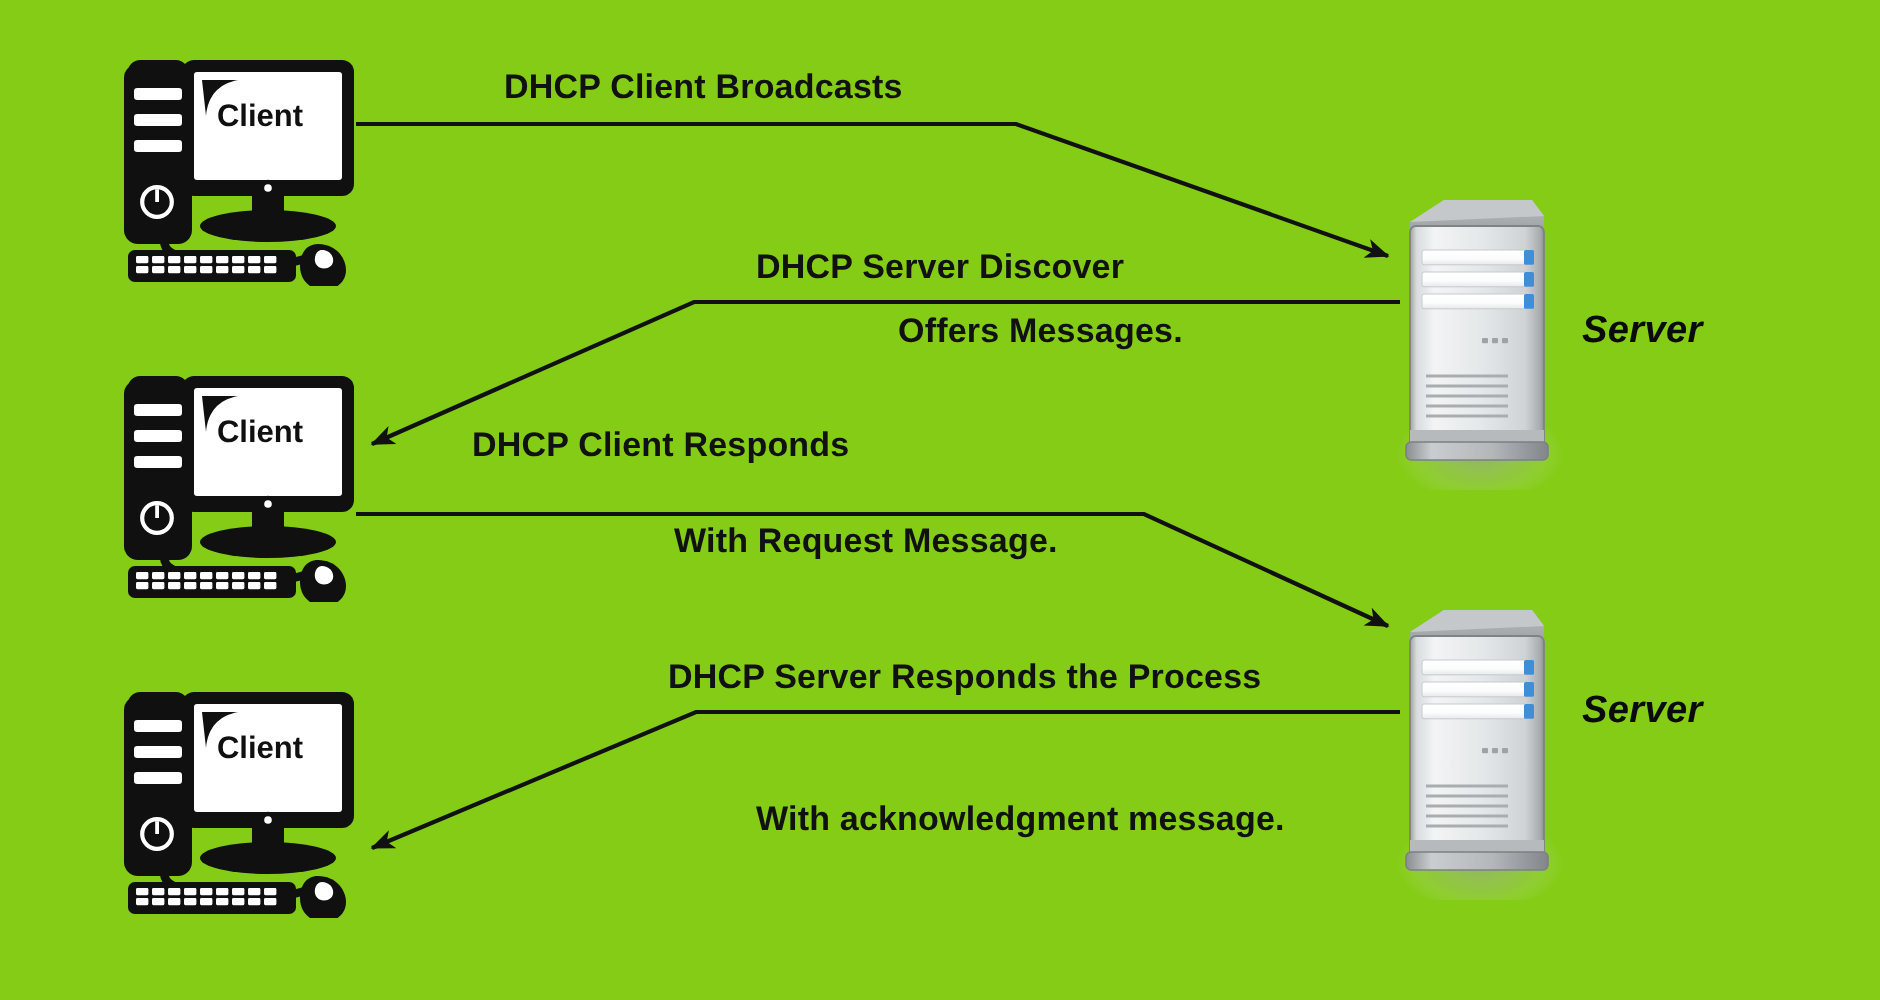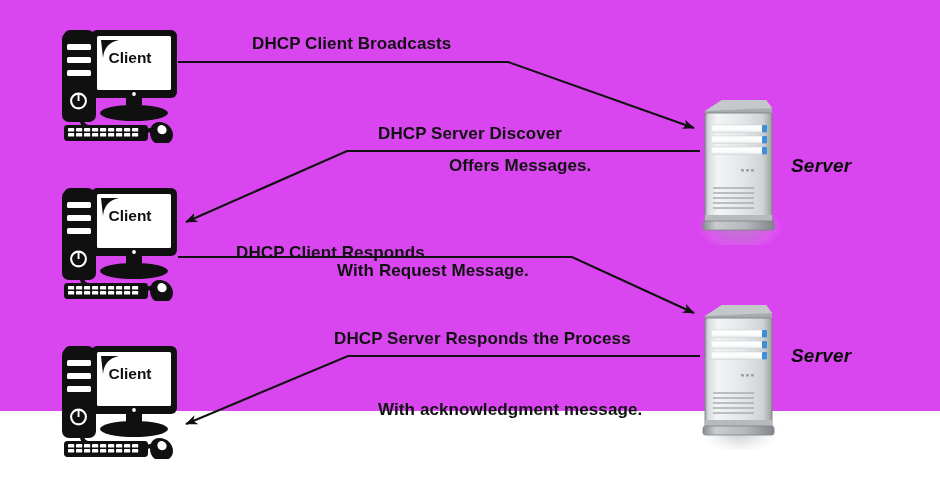--- a/index.html
+++ b/index.html
@@ -2,21 +2,21 @@
 <html><head>
 <meta charset="utf-8">
 <style>
   html,body{margin:0;padding:0;}
   body{
     width:940px;height:500px;
     background:#ffffff;
     font-family:"Liberation Sans","DejaVu Sans",sans-serif;
     overflow:hidden;
   }
-  #stage{position:relative;width:940px;height:411px;background:#d946ef;}
+  #stage{position:relative;width:940px;height:500px;background:#84cc16;}
   #stage svg{position:absolute;top:0;left:0;}
   .flow-text{
     position:absolute;
     font-size:17px;
     color:#111111;
     white-space:nowrap;
     letter-spacing:.1px;
     font-weight:bold;
   }
   .server-label{
@@ -202,21 +202,21 @@
     <path d="M178,257 L572,257 L694,313" fill="none" stroke="#111111" stroke-width="2.1" marker-end="url(#arrowHead)"></path>
 
     <path d="M700,356 L348,356 L186,424" fill="none" stroke="#111111" stroke-width="2.1" marker-end="url(#arrowHead)"></path>
   </svg>
 
   <div class="flow-text" style="left:252px; top:34px;">DHCP Client Broadcasts</div>
 
   <div class="flow-text" style="left:378px; top:124px;">DHCP Server Discover</div>
   <div class="flow-text" style="left:449px; top:156px;">Offers Messages.</div>
 
-  <div class="flow-text" style="left:236px; top:243px;text-align:center;">DHCP Client Responds</div>
+  <div class="flow-text" style="left:236px; top:213px;text-align:center;">DHCP Client Responds</div>
   <div class="flow-text" style="left:337px; top:261px;">With Request Message.</div>
 
   <div class="flow-text" style="left:334px; top:329px;">DHCP Server Responds the Process</div>
   <div class="flow-text" style="left:378px; top:360px;margin-top:40px;">With acknowledgment message.</div>
 
   <div class="server-label" style="left:791px; top:155px;">Server</div>
   <div class="server-label" style="left:791px; top:345px;">Server</div>
 
 </div>
 

